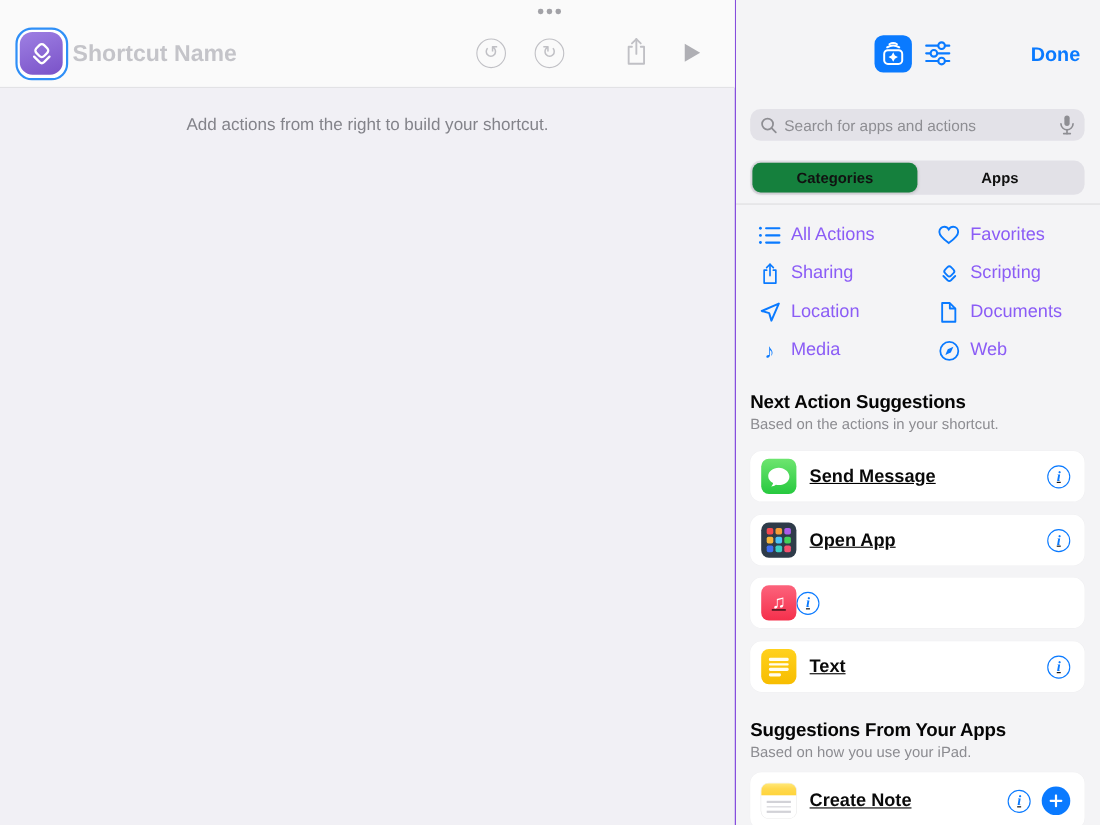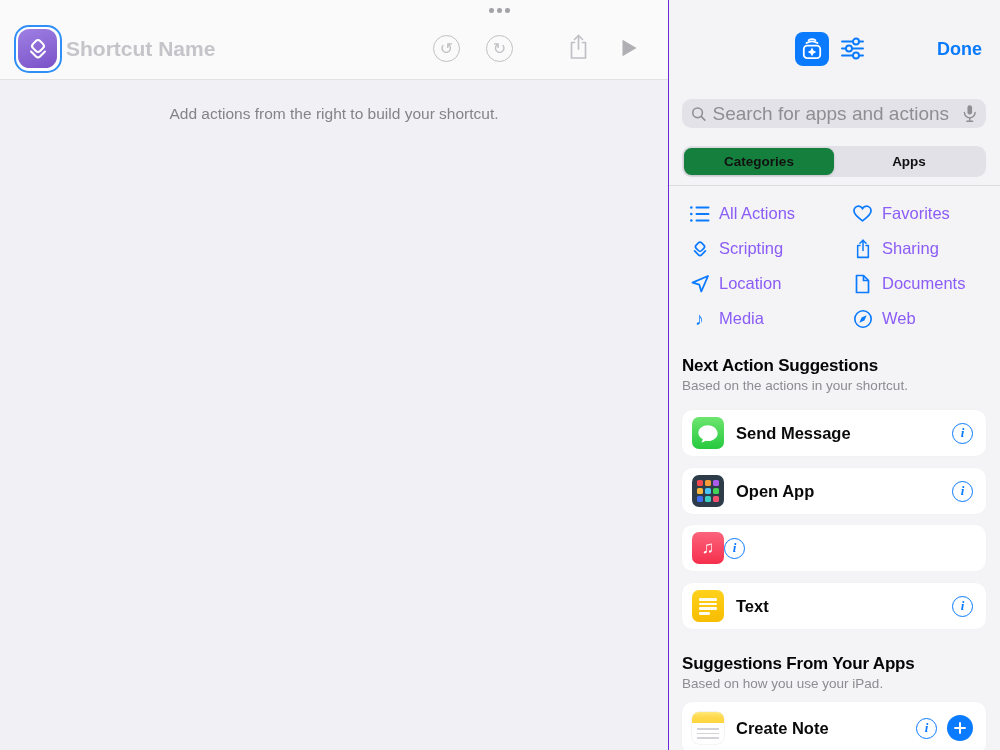--- a/index.html
+++ b/index.html
@@ -41,21 +41,21 @@
 
   .lib-btn { position:absolute; left:126px; top:32px; width:34px; height:34px;
     border-radius:8px; background:#0A7AFF; display:flex; align-items:center; justify-content:center; cursor:pointer; }
   .sliders-btn { position:absolute; left:170px; top:35px; width:27px; height:27px; cursor:pointer; }
   .done-btn { position:absolute; right:18px; top:39px; font-size:18px; font-weight:600;
     color:#0A7AFF; cursor:pointer; }
 
   .search-bar { position:absolute; left:13px; top:99px; width:304px; height:29px;
     border-radius:9.5px; background:#E3E2E8; display:flex; align-items:center; padding:0 9px; gap:6px; }
   .search-bar input { flex:1; border:none; outline:none; background:transparent;
-    font-family:"Liberation Sans",sans-serif; font-size:19px; color:#6d28d9; }
+    font-family:"Liberation Sans",sans-serif; font-size:14px; color:#6d28d9; }
   .search-bar input::placeholder { color:#8E8E93; opacity:1; }
 
   .segmented { position:absolute; left:13px; top:146px; width:304px; height:31px;
     border-radius:9.5px; background:#E2E1E7; padding:2px; display:flex; }
   .segment { flex:1; display:flex; align-items:center; justify-content:center;
     font-size:13.5px; font-weight:600; color:#111; border-radius:7.5px; cursor:pointer; }
   .segment.selected { background:#15803d; box-shadow:0 1px 3px rgba(0,0,0,0.13), 0 0 0 0.5px rgba(0,0,0,0.03); }
 
   .hdivider { position:absolute; left:0; top:185px; width:331px; height:1px; background:#DCDCDE; }
 
@@ -64,21 +64,21 @@
   .cat-item { display:flex; align-items:center; gap:9px; padding-left:7px; cursor:pointer; }
   .cat-icon { width:21px; height:21px; display:flex; align-items:center; justify-content:center; }
   .cat-label { font-size:16.5px; color:#8b5cf6; white-space:nowrap; }
   .note-glyph { font-size:18px; color:#0A7AFF; line-height:1; }
 
   .sec-title { position:absolute; left:13px; font-size:17px; font-weight:700; color:#050505; letter-spacing:-0.2px; }
   .sec-sub { position:absolute; left:13px; font-size:13.5px; color:#8C8C91; }
 
   .card { position:absolute; left:13px; width:304px; height:46px; border-radius:10.5px;
     background:#fff; display:flex; align-items:center; padding:0 13px 0 10px; cursor:pointer;
-    box-shadow:0 0 0 0.5px rgba(0,0,0,0.02); }
+    box-shadow:0 0 0 0.5px rgba(0,0,0,0.02);text-decoration:underline; }
   .card .app-icon { width:32px; height:32px; border-radius:7px; flex:none;
     display:flex; align-items:center; justify-content:center; position:relative; overflow:hidden; }
   .card .card-label { margin-left:12px; flex:1; font-size:16.5px; font-weight:600; color:#0A0A0A; }
 
   .info-btn { width:21px; height:21px; flex:none; border:1.7px solid #0A7AFF; border-radius:50%;
     display:flex; align-items:center; justify-content:center; cursor:pointer;
     font-family:"Liberation Serif",serif; font-style:italic; font-weight:700; font-size:13px; color:#0A7AFF; }
   .plus-btn { width:26px; height:26px; flex:none; margin-left:10px; border-radius:50%;
     background:#0A7AFF; display:flex; align-items:center; justify-content:center; cursor:pointer; }
 
@@ -206,36 +206,36 @@
       <div class="cat-item">
         <span class="cat-icon">
           <svg width="21" height="19" viewBox="0 0 22 20" fill="none" stroke="#0A7AFF" stroke-width="1.8">
             <path d="M11 17.8 C5.2 13.6 2 10.7 2 7.2 C2 4.4 4.1 2.3 6.8 2.3 C8.5 2.3 10.1 3.3 11 4.8 C11.9 3.3 13.5 2.3 15.2 2.3 C17.9 2.3 20 4.4 20 7.2 C20 10.7 16.8 13.6 11 17.8 Z"></path>
           </svg>
           </span>
         <span class="cat-label">Favorites</span>
       </div>
       <div class="cat-item">
         <span class="cat-icon">
-          <svg width="20" height="20" viewBox="0 0 26 26" fill="none">
-            <rect x="8" y="5" width="10" height="10" rx="3" transform="rotate(45 13 10)" stroke="#0A7AFF" stroke-width="2.2"></rect>
-            <path d="M6 15.5 L11 20.5 Q13 22.4 15 20.5 L20 15.5" stroke="#0A7AFF" stroke-width="2.2" stroke-linecap="round"></path>
-          </svg>
-          </span>
-        <span class="cat-label">Scripting</span>
-      </div>
-      <div class="cat-item">
-        <span class="cat-icon">
           <svg width="16" height="20" viewBox="0 0 21 26" fill="none" stroke="#0A7AFF" stroke-width="2" stroke-linejoin="round" stroke-linecap="round">
             <path d="M6.5 8.5 H3.5 V24 H17.5 V8.5 H14.5"></path>
               <path d="M10.5 1.5 V15"></path>
               <path d="M6.5 5.5 L10.5 1.5 L14.5 5.5"></path>
           </svg>
           </span>
         <span class="cat-label">Sharing</span>
+      </div>
+      <div class="cat-item">
+        <span class="cat-icon">
+          <svg width="20" height="20" viewBox="0 0 26 26" fill="none">
+            <rect x="8" y="5" width="10" height="10" rx="3" transform="rotate(45 13 10)" stroke="#0A7AFF" stroke-width="2.2"></rect>
+            <path d="M6 15.5 L11 20.5 Q13 22.4 15 20.5 L20 15.5" stroke="#0A7AFF" stroke-width="2.2" stroke-linecap="round"></path>
+          </svg>
+          </span>
+        <span class="cat-label">Scripting</span>
       </div>
       <div class="cat-item">
         <span class="cat-icon">
           <svg width="20" height="20" viewBox="0 0 20 20" fill="none" stroke="#0A7AFF" stroke-width="1.8" stroke-linejoin="round">
             <path d="M18 2 L2.5 8.7 L9.3 10.7 L11.3 17.5 Z"></path>
           </svg>
           </span>
         <span class="cat-label">Location</span>
       </div>
       <div class="cat-item">

